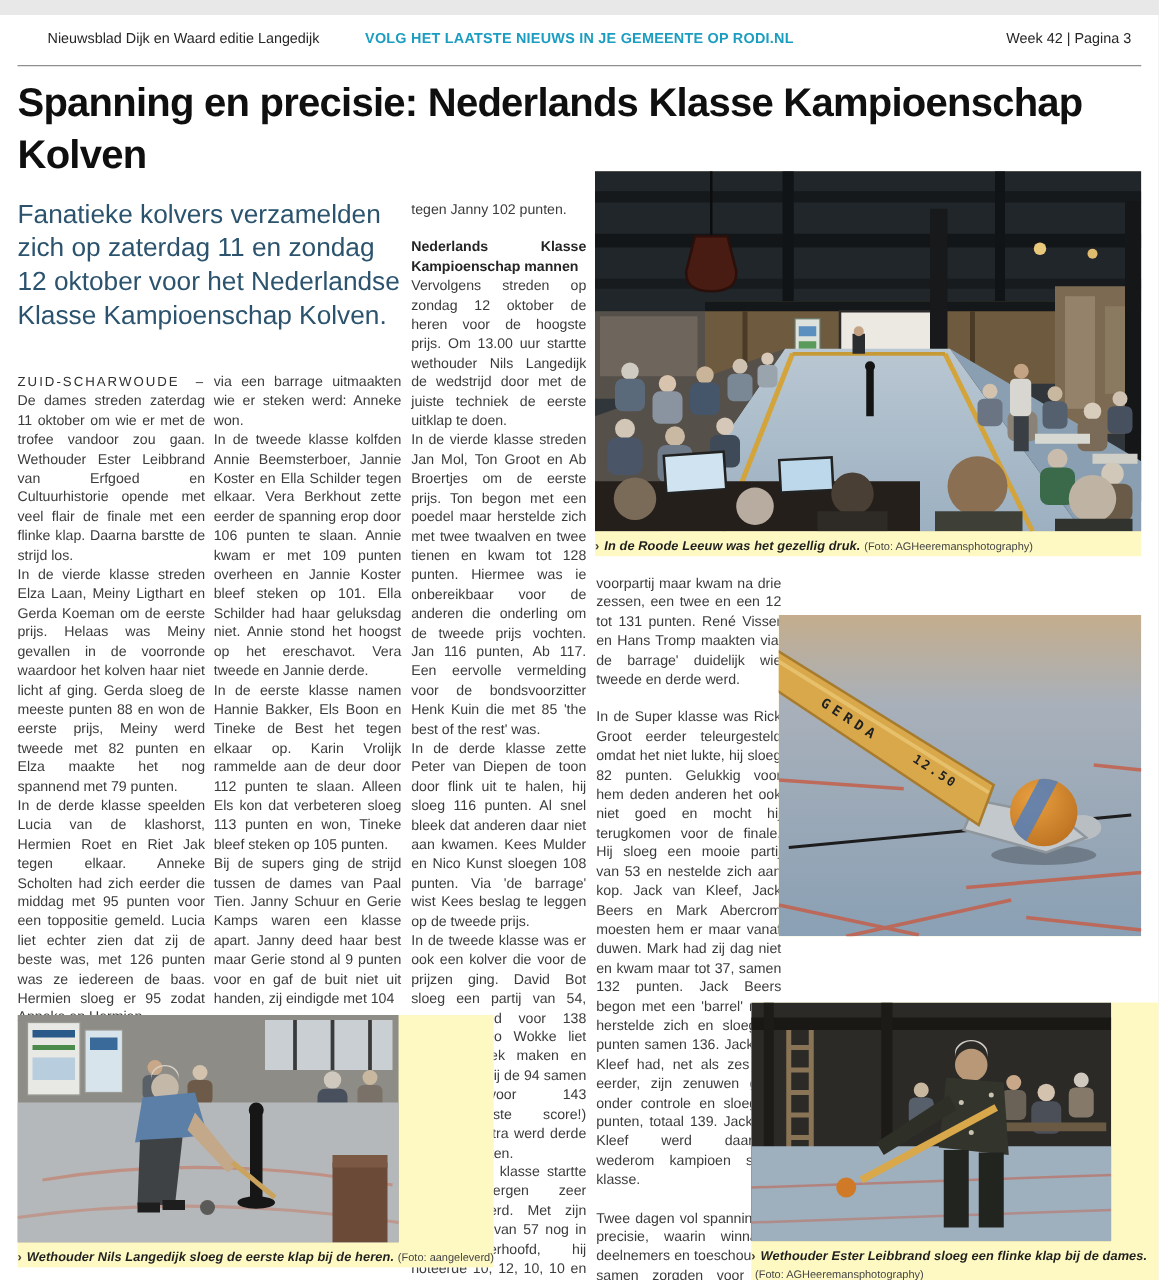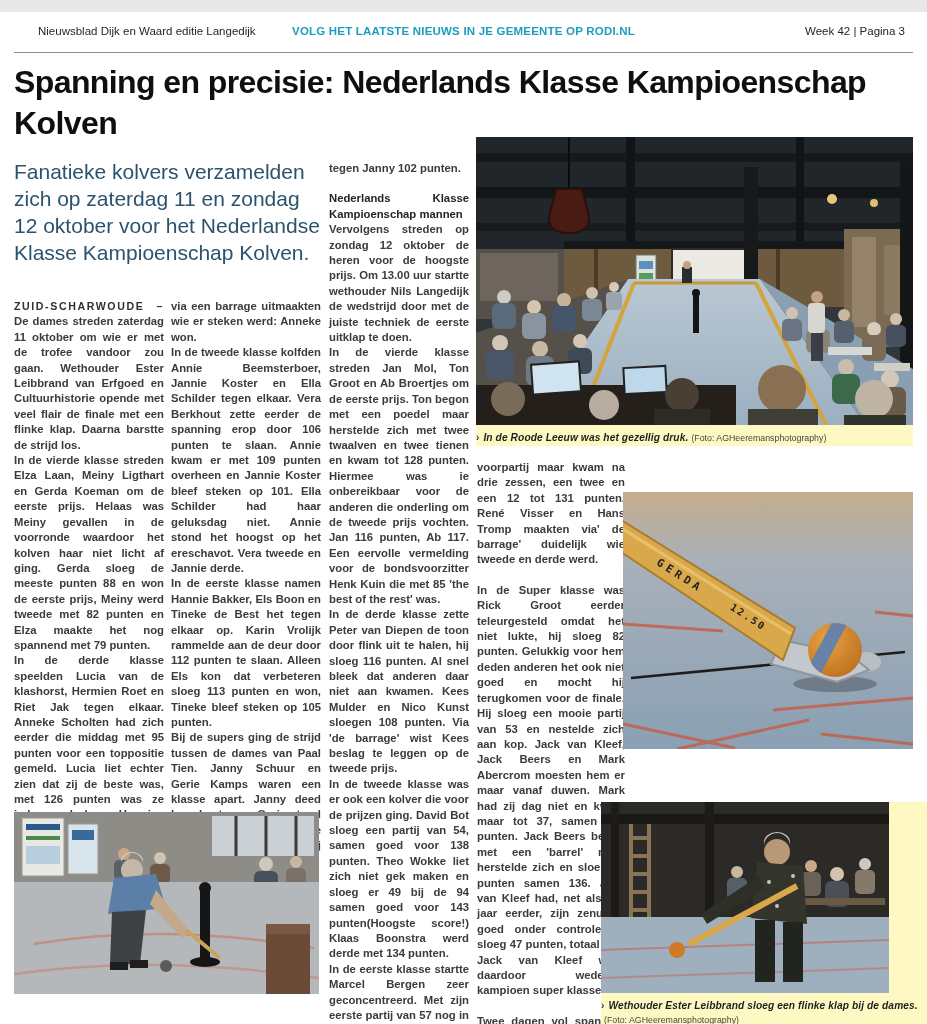--- a/index.html
+++ b/index.html
@@ -13,21 +13,21 @@
   .toprule{position:absolute;left:14px;right:14px;top:40px;border-top:1px solid #8f8f8f;height:0;}
   
   .headline{position:absolute;left:14px;top:50px;width:905px;margin:0;font-size:32px;line-height:41px;
             font-weight:700;color:#0f0f0f;letter-spacing:-.6px;}
   .headline span{display:block;white-space:nowrap;}
   .intro{position:absolute;left:14px;top:146px;width:310px;margin:0;font-size:21px;line-height:27px;
          color:#2b536e;}
   
   .bodycol{position:absolute;top:287px;font-size:11.3px;line-height:15.4px;text-align:justify;
            hyphens:auto;-webkit-hyphens:auto;color:#3b3b3b;z-index:1;}
-  .bodycol p{margin:0;font-weight:bold;}
+  .bodycol p{margin:0;}
   .col1{left:14px;width:150px;}
   .col2{left:171px;width:150px;}
   .col3{left:329px;top:149px;width:140px;}
   .col4{left:477px;top:448px;width:148px;}
   .dateline{letter-spacing:1.6px;font-size:10.6px;color:#2f2f2f;}
   .subhead{font-weight:700;color:#242424;margin-top:15px !important;}
   .gap-top{margin-top:15px !important;}
   
   figure{position:absolute;margin:0;background:#fef9c3;z-index:3;}
   figure svg{display:block;}
@@ -345,15 +345,18 @@
         <polygon points="98,100 132,98 126,152 96,152" fill="#3f4245"></polygon>
         <rect x="96" y="150" width="18" height="8" fill="#1e1e1e"></rect>
         <rect x="116" y="148" width="18" height="8" fill="#1e1e1e"></rect>
       </g>
       <line x1="172" y1="118" x2="206" y2="146" stroke="#caa35c" stroke-width="4"></line>
       <circle cx="152" cy="154" r="6" fill="#5a5a58"></circle>
 
       <rect x="252" y="118" width="44" height="64" fill="#6b4a38"></rect>
       <rect x="252" y="112" width="44" height="10" fill="#7a5844"></rect>
     </svg>
+    <figcaption>
+      <span class="cap-arrow">›</span><span class="cap-text">Wethouder Nils Langedijk sloeg de eerste klap bij de heren.</span><span class="cap-credit">(Foto: aangeleverd)</span>
+    </figcaption>
   </figure>
 
 </div>
 
 </body></html>

